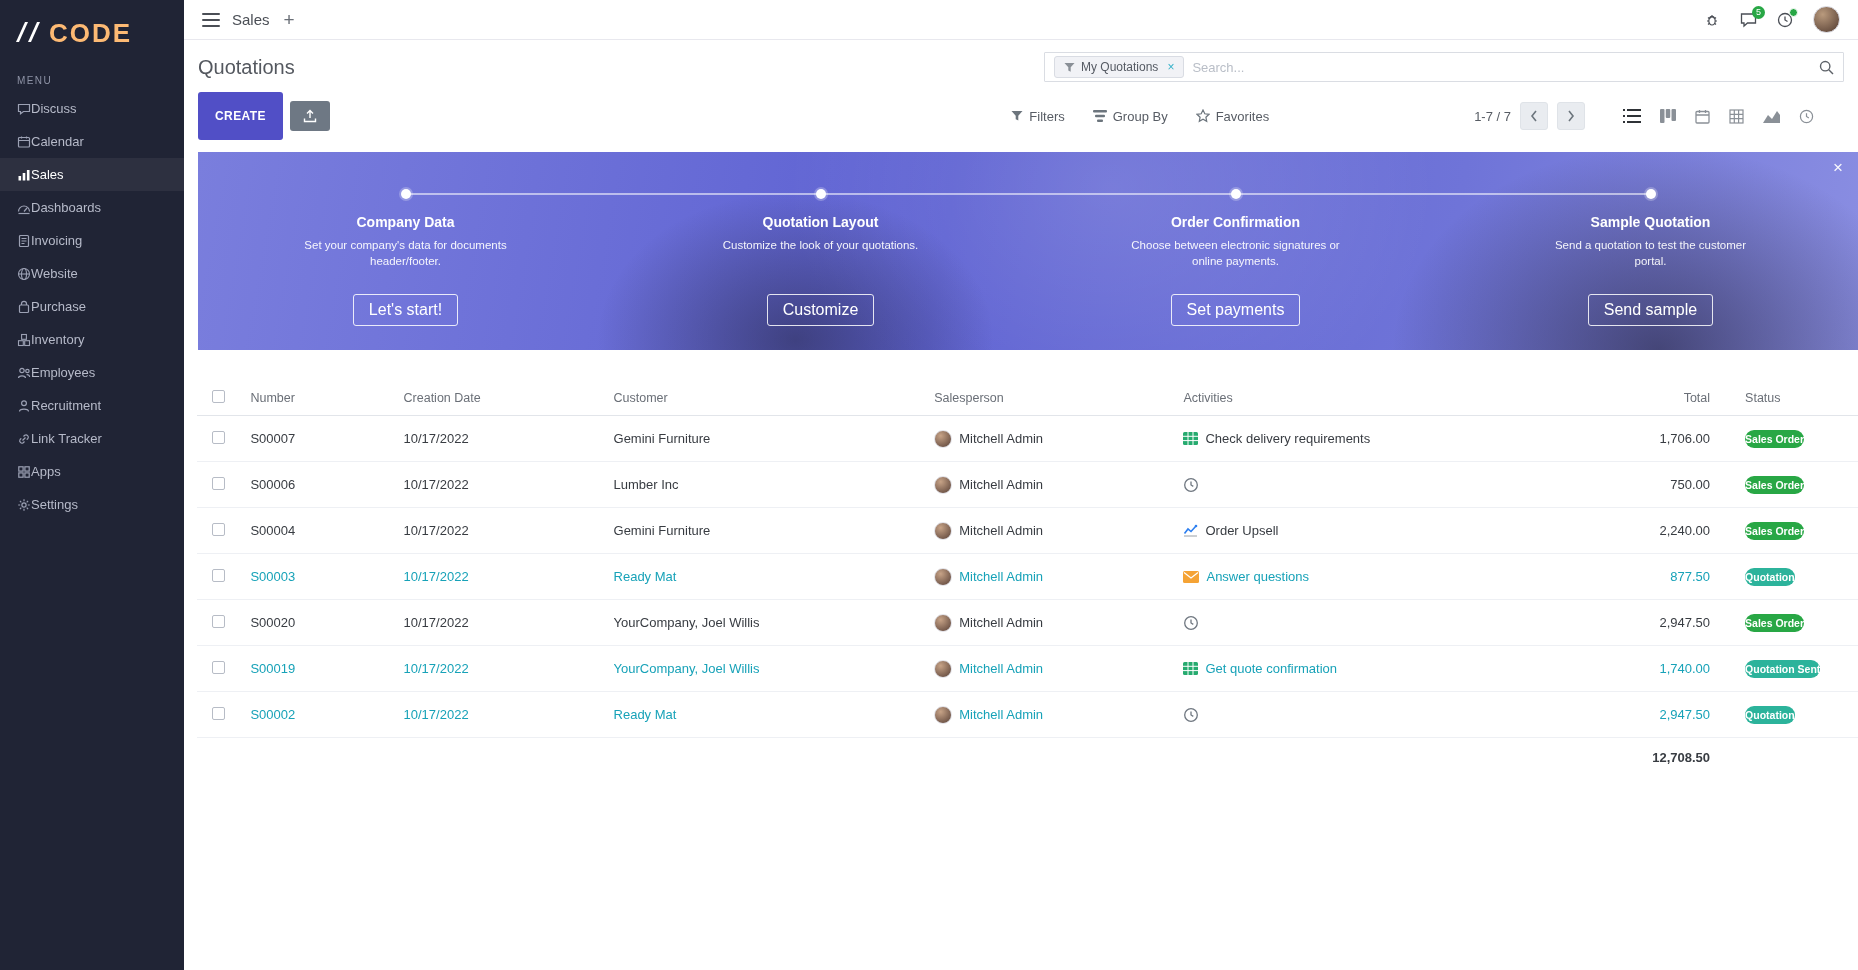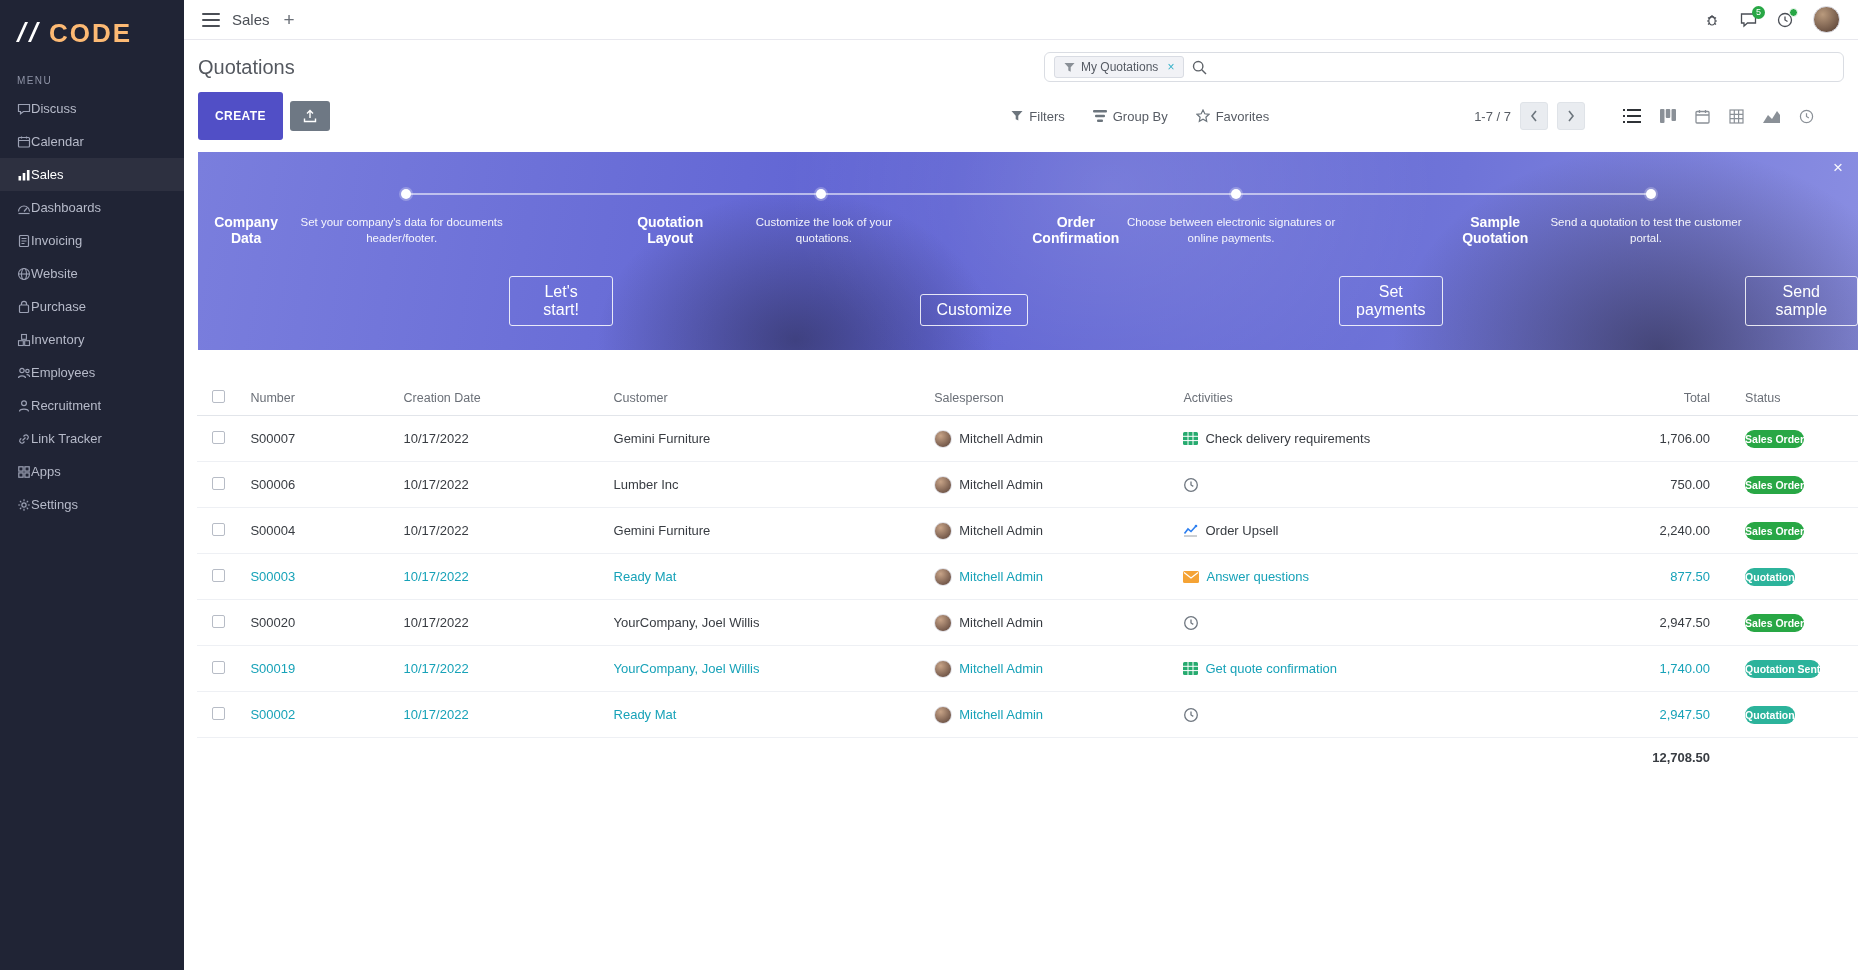--- a/index.html
+++ b/index.html
@@ -33,21 +33,21 @@
   .badge-dot{position:absolute;top:-4px;right:-5px;width:9px;height:9px;
     background:#28a745;border-radius:50%;border:1px solid #fff}
   .avatar{width:27px;height:27px;border-radius:50%;cursor:pointer;
     background:radial-gradient(circle at 35% 30%,#b99a7d,#6b5243 75%);border:1px solid #d5d5dd}
 
   
   .control{padding:12px 0 0 14px}
   .cp-top{display:flex;align-items:center}
   .page-title{font-size:20px;font-weight:400;color:#54585f}
   .searchbox{margin-left:auto;margin-right:14px;width:800px;height:30px;
-    border:1px solid #dadde3;border-radius:6px;background:#fff;
+    border:1px solid #dadde3;border-radius:1px;background:#fff;
     display:flex;align-items:center;padding:0 9px;gap:8px}
   .chip{display:flex;align-items:center;gap:6px;background:#f1f2f6;border:1px solid #d9dce3;
     border-radius:3px;padding:3px 9px;font-size:12px;color:#555a63;cursor:pointer;white-space:nowrap}
   .chip .x{color:#35b1c9;font-size:12px;margin-left:3px;cursor:pointer}
   .search-input{flex:1;border:none;outline:none;font-size:13px;color:#333;background:transparent}
   .search-input::placeholder{color:#b9bec7}
 
   .cp-bottom{display:flex;align-items:center;margin-top:10px;padding-right:0}
   .btn-create{background:#514fc6;color:#fff;font-size:12px;font-weight:700;letter-spacing:.4px;
     padding:17px 17px;border:none;border-radius:3px;cursor:pointer}
@@ -68,21 +68,21 @@
     background:
       radial-gradient(ellipse 320px 240px at 36% 95%, rgba(28,28,46,.50), transparent 62%),
       radial-gradient(ellipse 430px 330px at 88% 100%, rgba(22,20,36,.55), transparent 62%),
       radial-gradient(ellipse 540px 420px at 55% 18%, rgba(255,255,255,.14), transparent 60%),
       linear-gradient(100deg,#7a7edd 0%,#5d61d2 45%,#6f74d8 75%,#8a8ee2 100%)}
   .banner-close{position:absolute;top:6px;right:15px;font-size:17px;color:#fff;opacity:.95;cursor:pointer}
   .timeline{position:absolute;top:41px;left:12.5%;right:12.5%;height:2px;background:rgba(255,255,255,.55)}
   .dot{position:absolute;top:37px;width:10px;height:10px;border-radius:50%;background:#fff;
     transform:translateX(-50%);box-shadow:0 0 0 2px rgba(255,255,255,.25)}
   .steps{display:flex;height:100%;padding-top:62px}
-  .step{width:25%;display:flex;flex-direction:row;text-align:center}
+  .step{width:25%;display:flex;flex-direction:column;align-items:center;text-align:center}
   .step-title{font-size:14px;font-weight:700;margin-bottom:7px}
   .step-desc{font-size:11.5px;line-height:1.4;max-width:215px;color:rgba(255,255,255,.93)}
   .step-btn{margin-top:auto;margin-bottom:24px;background:transparent;color:#fff;font-size:16px;
     padding:6px 15px;border:1px solid rgba(255,255,255,.85);border-radius:3px;cursor:pointer}
 
   
   .table{margin:30px 0 0 13px;width:1661px;font-size:13px}
   .tr{display:flex;align-items:center;height:46px;border-bottom:1px solid #eef0f4}
   .thead{height:36px;color:#6a6f77;font-size:12.5px;border-bottom:1px solid #e2e5ea}
   .tfoot{height:38px;border-bottom:none;font-weight:700}
@@ -264,20 +264,21 @@
       <div class="cp-top">
         <div class="page-title">Quotations</div>
         <div class="searchbox">
           <span class="chip">
             <svg width="11" height="11" viewBox="0 0 12 12" fill="#8a9097">
                 <path d="M0.5 1h11L7.3 5.8v4.7l-2.6-1.3V5.8z"></path>
               </svg>
             <span>My Quotations</span>
             <span class="x">×</span>
           </span>
+          <input class="search-input" placeholder="Search..." style="">
           <span style="display:flex">
             <svg width="15" height="15" viewBox="0 0 15 15" fill="none" stroke="#5c6167" stroke-width="1.4">
                 <circle cx="6.2" cy="6.2" r="4.7"></circle>
                 <path d="M9.8 9.8L14 14"></path>
               </svg>
           </span>
         </div>
       </div>
 
       <div class="cp-bottom">

